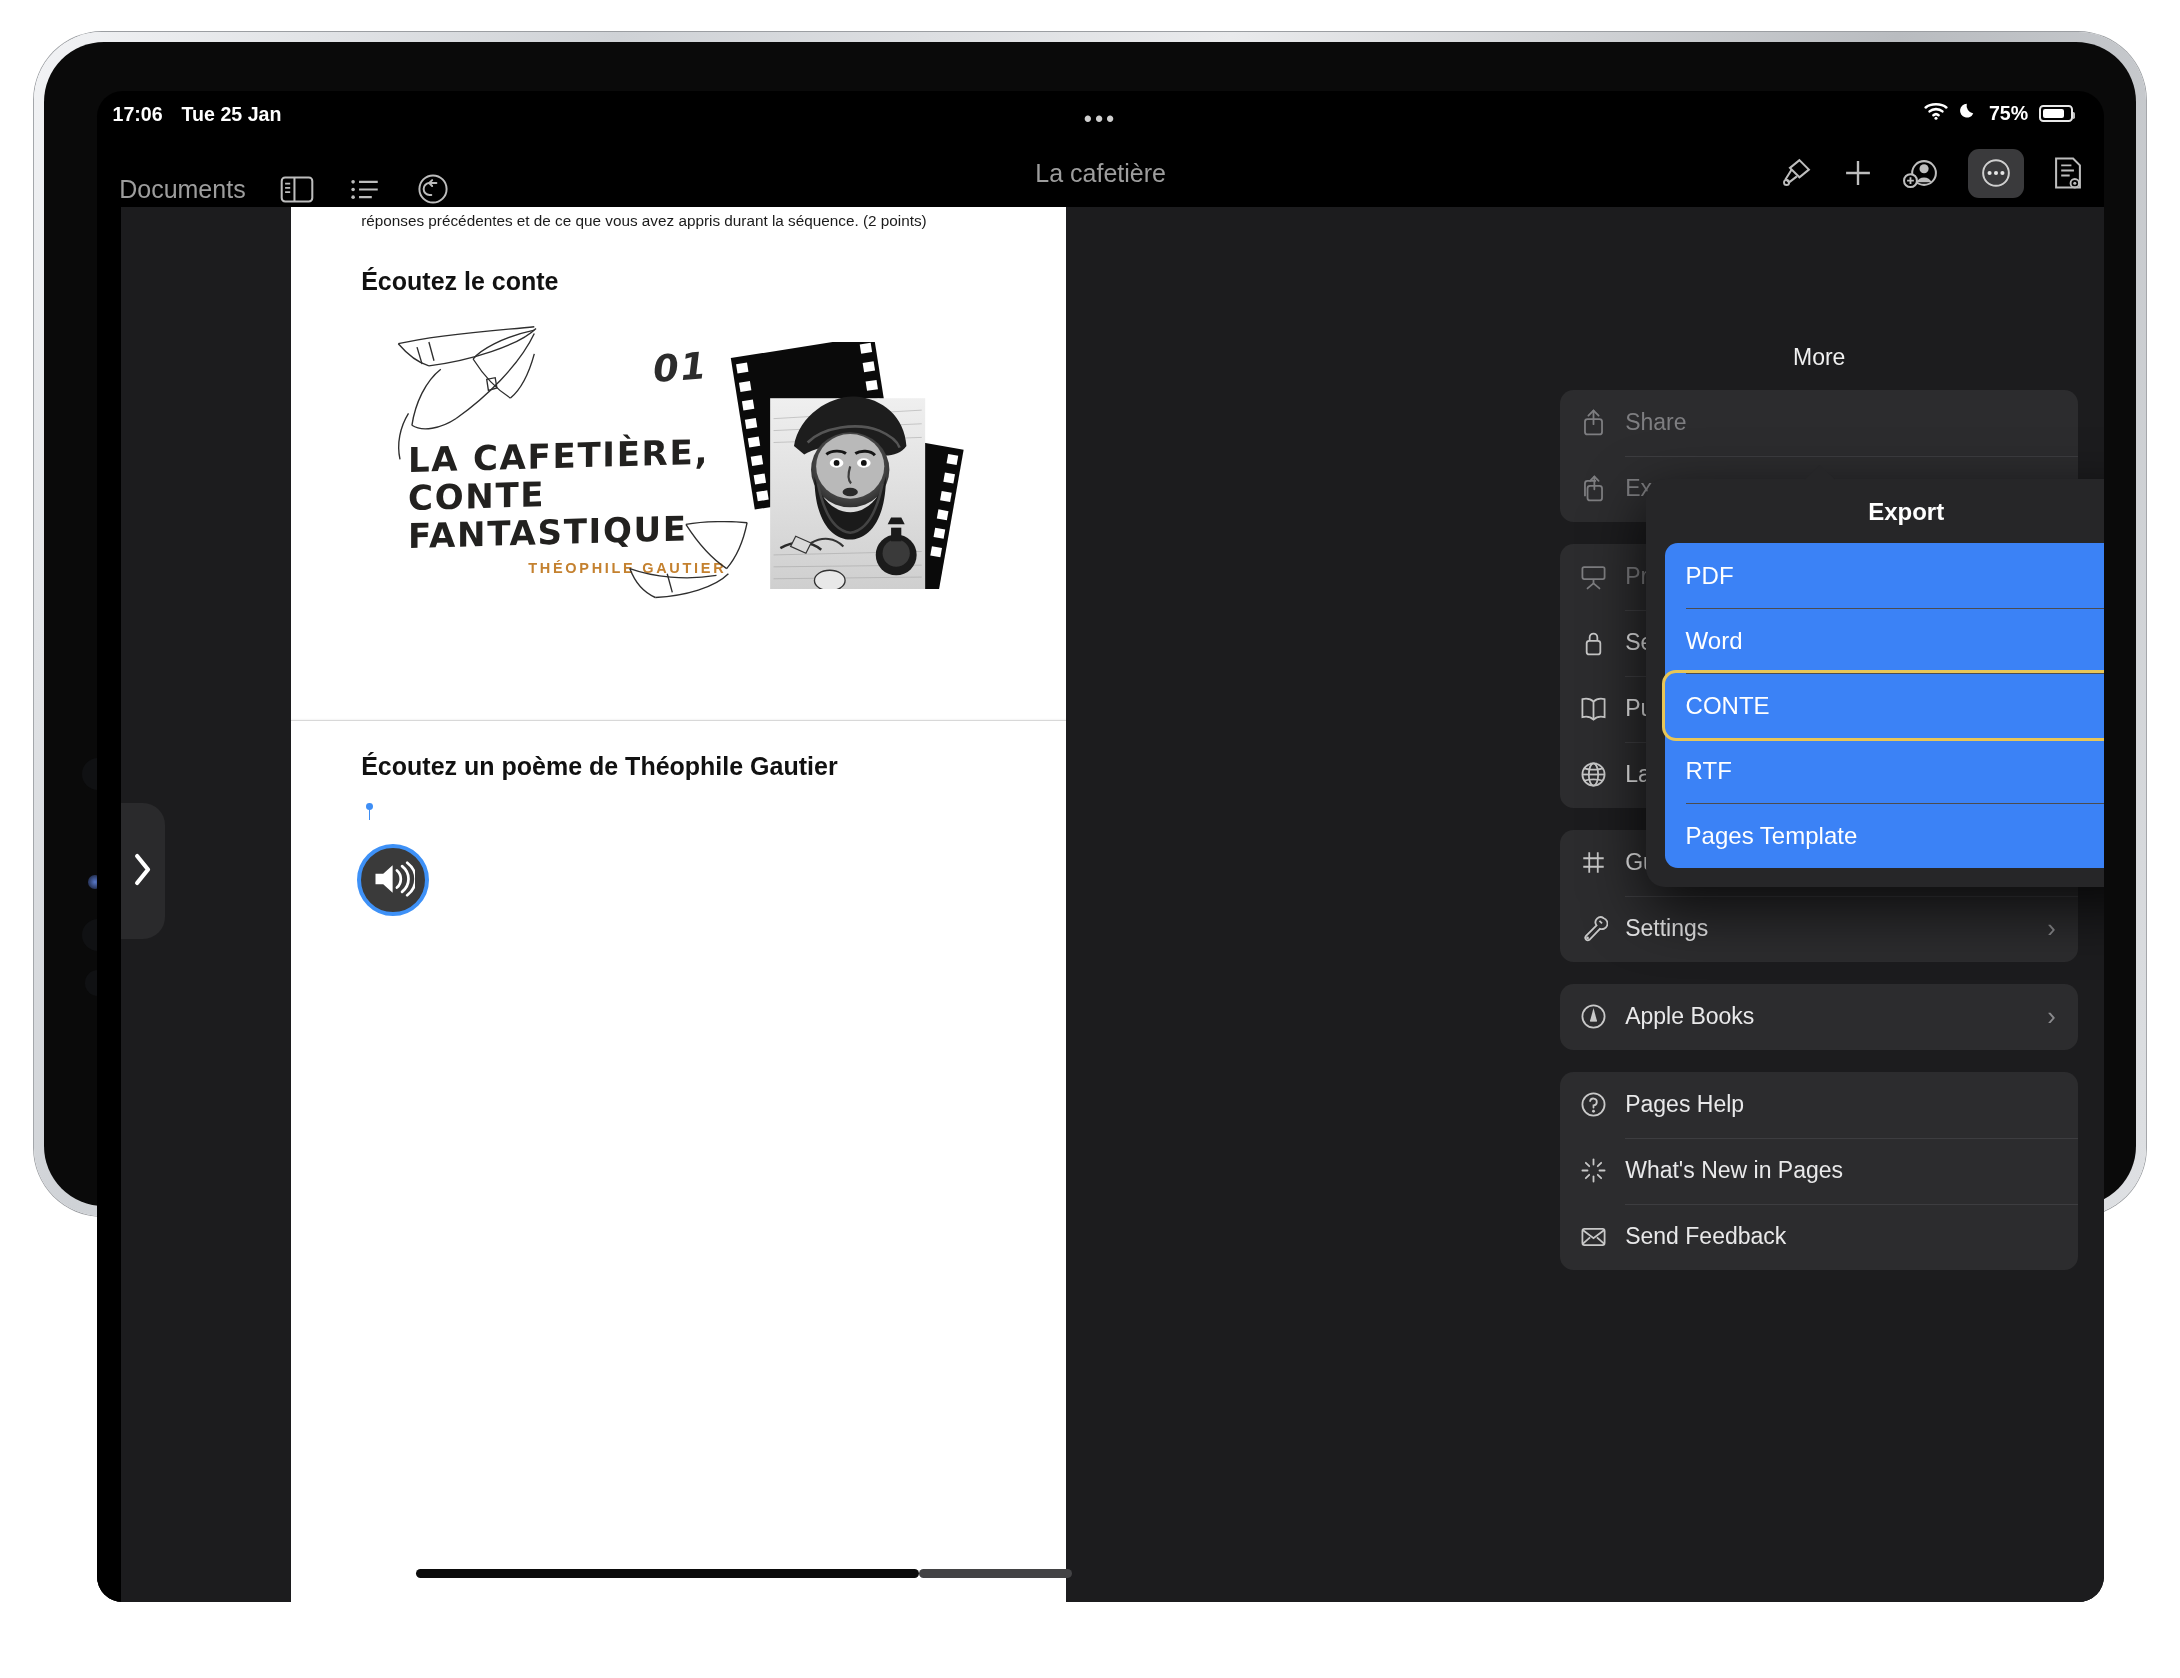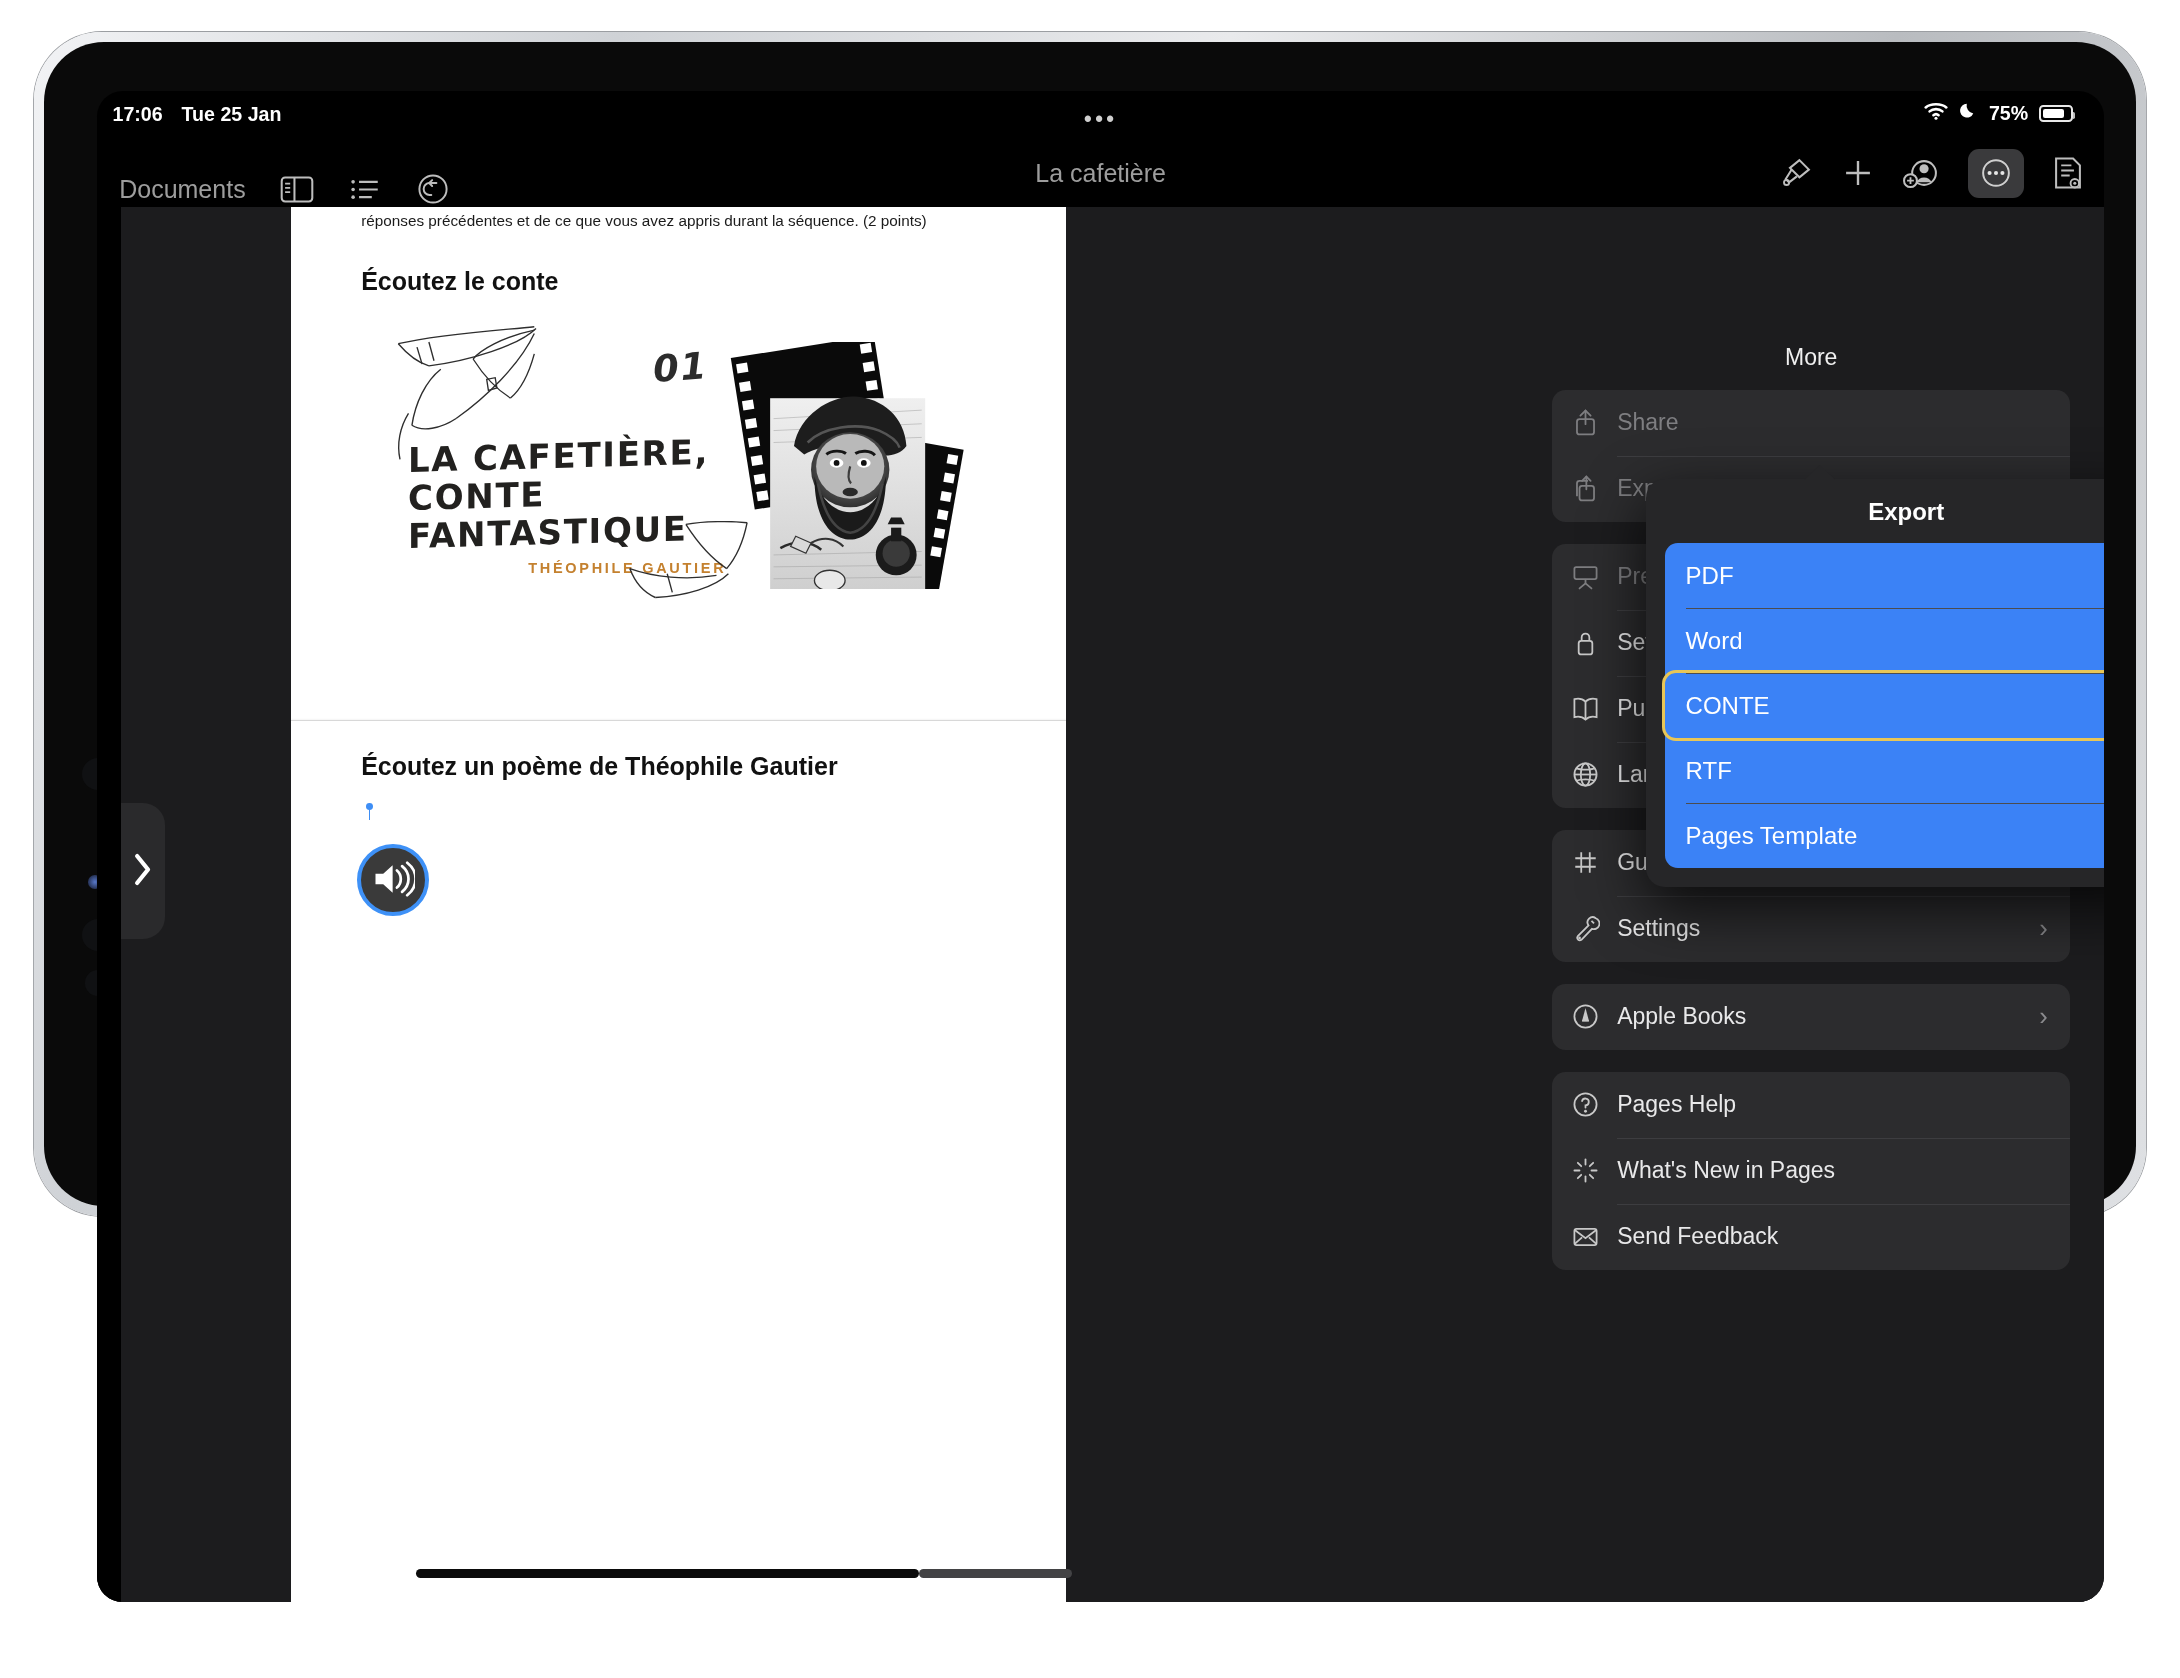--- a/index.html
+++ b/index.html
@@ -140,21 +140,21 @@
 
   
   #sidebar-handle {
     position: absolute; left: 24px; top: 596px; width: 44px; height: 136px;
     background: #2a2a2c; border-radius: 0 22px 22px 0;
     display: flex; align-items: center; justify-content: center;
   }
 
   
   #more-panel {
-    position: absolute; right: 12px; top: 116px; width: 562px; bottom: 0;
+    position: absolute; right: 4px; top: 116px; width: 562px; bottom: 0;
     background: #1c1c1e; padding: 0 22px;
   }
   #more-panel-title { text-align: center; color: #f0f0f0; font-size: 23px; padding: 20.4px 0 19px; }
   .menu-group { background: #2c2c2e; border-radius: 13.6px; margin-bottom: 22px; overflow: hidden; }
   .menu-row {
     display: flex; align-items: center; height: 66px; padding: 0 19px;
     position: relative;
   }
   .menu-row + .menu-row::before {
     content: ""; position: absolute; left: 65px; right: 0; top: 0; height: 0.9px; background: #3d3d40;

